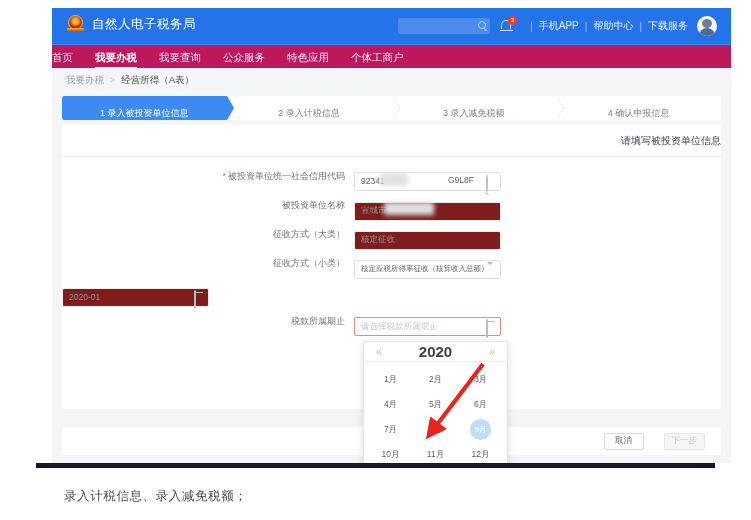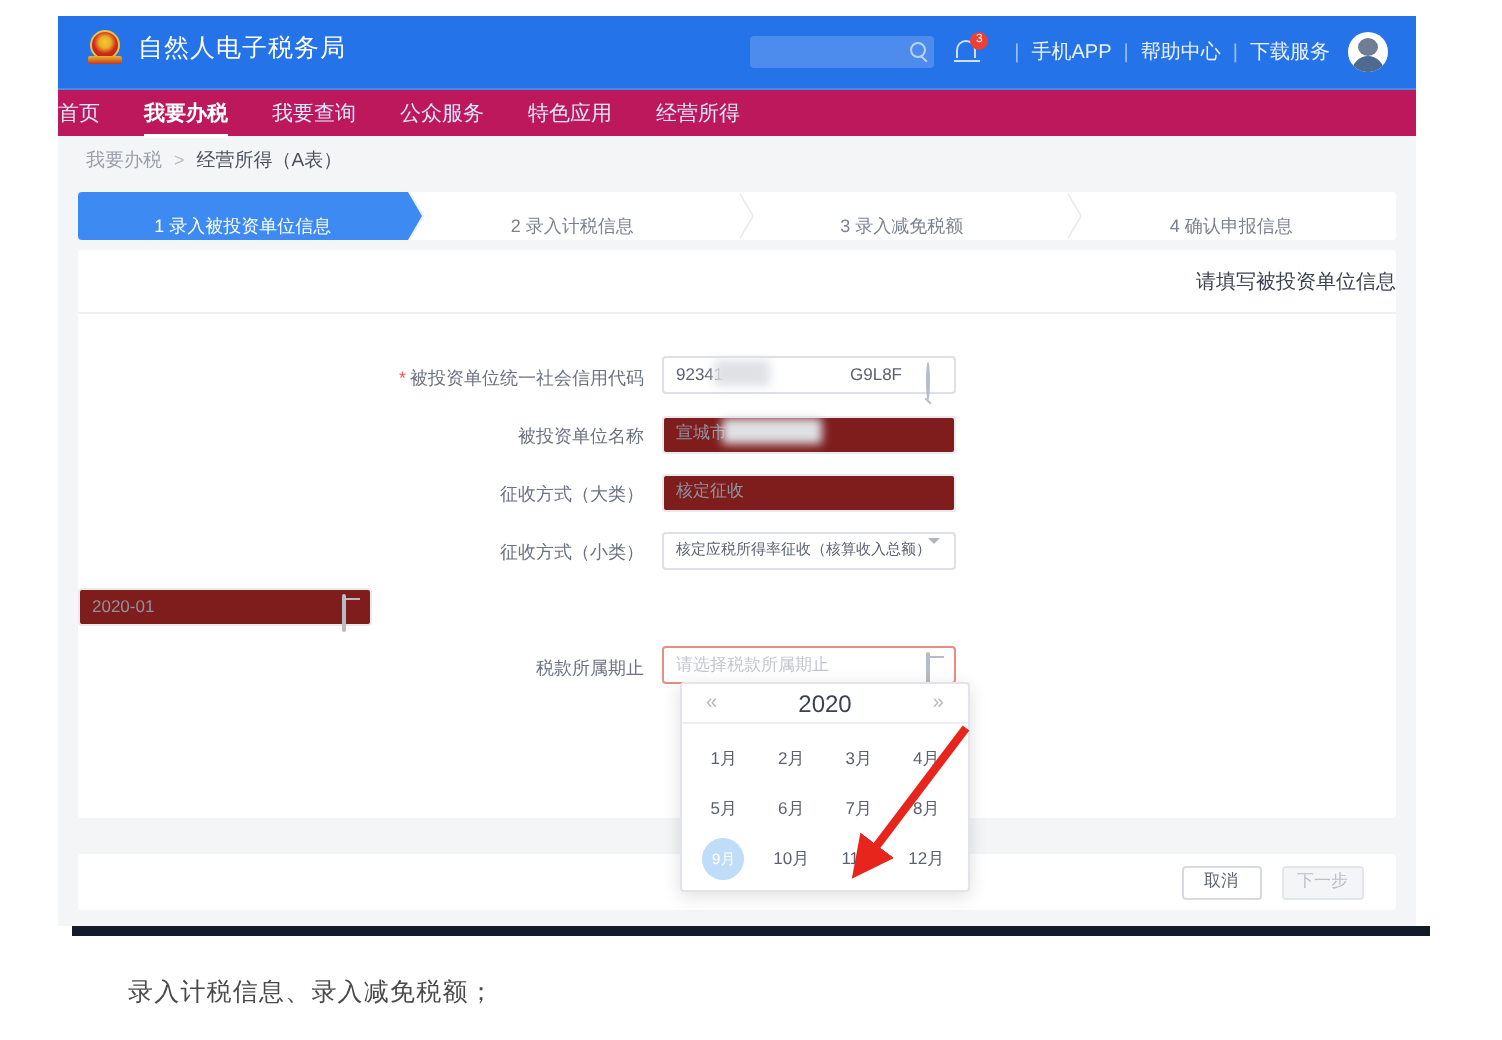--- a/index.html
+++ b/index.html
@@ -14,21 +14,21 @@
   .screen {
     position: relative;
     width: 751px;
     height: 520px;
     background: #ffffff;
   }
 
   
   .app-window {
     position: absolute;
-    left: 29px; top: 8px;
+    left: 52px; top: 8px;
     width: 679px; height: 455px;
     background: #f4f5f7;
     overflow: hidden;
   }
 
   
   .header {
     position: relative;
     height: 36px;
     background: #2573e8;
@@ -265,21 +265,21 @@
     font-size: 10px;
     color: #3c4252;
     border-bottom: 1px solid #eef0f3;
     text-align: right;
   }
   .form {
     padding-top: 13px;
   }
   .field-row {
     display: flex;
-    align-items: flex-end;
+    align-items: flex-start;
     height: 26px;
     margin-bottom: 3px;
   }
   .field-label {
     width: 292px;
     text-align: right;
     padding-right: 9px;
     font-size: 9px;
     color: #6b7280;
     white-space: nowrap;
@@ -385,27 +385,27 @@
     justify-content: space-between;
     padding: 0 12px;
     border-bottom: 1px solid #eceef1;
   }
   .dp-nav {
     color: #b4b9c2;
     font-size: 10px;
     line-height: 1;
   }
   .dp-year {
-    font-size: 12px;
+    font-size: 15px;
     color: #3b4150;
-    font-weight: normal;
+    font-weight: bold;
   }
   .dp-grid {
     display: grid;
-    grid-template-columns: repeat(4, 1fr);
+    grid-template-columns: repeat(3, 1fr);
     padding: 6px 4px 4px 4px;
     row-gap: 2px;
   }
   .dp-cell {
     height: 23px;
     display: flex;
     align-items: center;
     justify-content: center;
     font-size: 8.5px;
     color: #5b616f;
@@ -428,21 +428,21 @@
     position: absolute;
     left: 10px; right: 10px;
     bottom: 8px;
     height: 28px;
     background: #ffffff;
     border-radius: 2px;
     display: flex;
     align-items: center;
     justify-content: flex-end;
     padding-right: 16px;
-    gap: 10px;
+    gap: 20px;
   }
   .btn {
     min-width: 40px;
     height: 17px;
     border-radius: 2px;
     font-size: 8.5px;
     display: flex;
     align-items: center;
     justify-content: center;
     border: 1px solid #d7dae0;
@@ -523,21 +523,21 @@
         </div>
       </div>
     </div>
 
     <div class="navbar">
       <div class="nav-item">首页</div>
       <div class="nav-item active">我要办税</div>
       <div class="nav-item">我要查询</div>
       <div class="nav-item">公众服务</div>
       <div class="nav-item">特色应用</div>
-      <div class="nav-item">经营所得</div>
+      <div class="nav-item">个体工商户</div>
     </div>
 
     <div class="breadcrumb">
       <span class="crumb">我要办税</span>
       <span class="crumb-sep">&gt;</span>
       <span class="crumb current">经营所得（A表）</span>
     </div>
 
     <div class="steps-card">
       <div class="step active">

